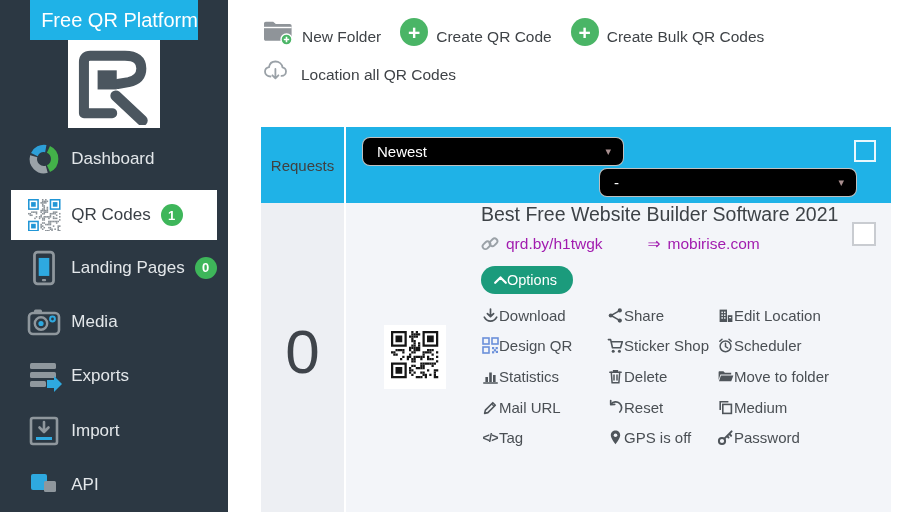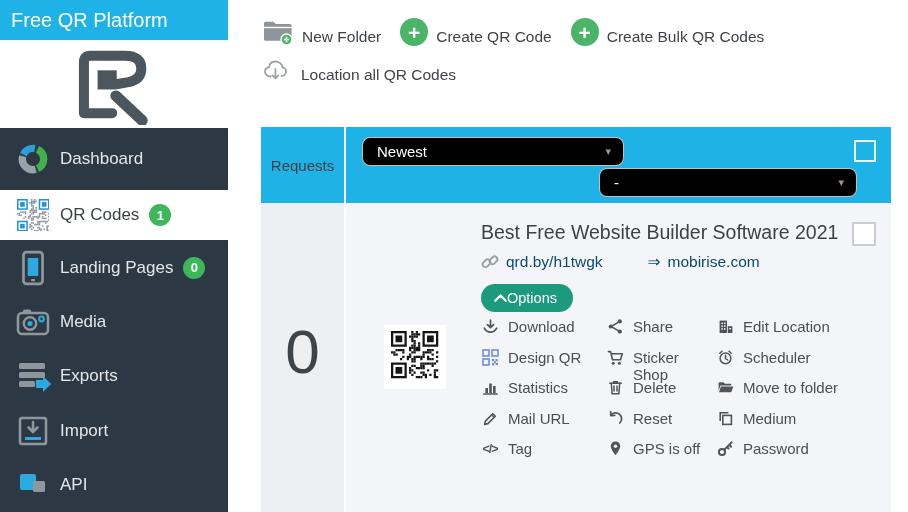--- a/index.html
+++ b/index.html
@@ -1,21 +1,21 @@
 <!DOCTYPE html>
 <html><head>
 <meta charset="utf-8">
 <style>
   * { margin:0; padding:0; box-sizing:border-box; }
   html,body { width:908px; height:512px; }
   body { font-family:"Liberation Sans", sans-serif; background:#fff; overflow:hidden; }
   .app { position:relative; width:908px; height:512px; display:flex; }
 
   
-  .sidebar { width:228px; height:512px; display:flex; flex-direction:column; flex-shrink:0; background:#2c3843; }
+  .sidebar { width:228px; height:512px; display:flex; flex-direction:column; flex-shrink:0; background:#2c3843;align-items:center; }
   .sb-header { height:40px; background:#1fb2e7; color:#fff; font-size:20px; line-height:40px; padding-left:11px; }
   .logo-area { height:88px; background:#fff; display:flex; align-items:center; justify-content:center; }
   .menu { flex:1; overflow:hidden; display:flex; flex-direction:column; }
   .menu-item { height:58px; display:flex; align-items:center; padding-left:14px; color:#e3e7ea; font-size:17px; cursor:pointer; background:#2c3843; }
   .menu-item:nth-child(1){ height:66px; }
   .menu-item:nth-child(2){ height:54px; }
   .menu-item.active { background:#fff; color:#3a4046; }
   .mi-icon { width:38px; height:38px; display:flex; align-items:center; justify-content:center; flex-shrink:0; }
   .mi-label { margin-left:8px; }
   .badge { margin-left:10px; width:22px; height:22px; border-radius:50%; background:#3eb65a; color:#fff; font-size:13px; font-weight:bold; display:flex; align-items:center; justify-content:center; }
@@ -36,30 +36,30 @@
   .sel-sort { left:16px; top:10px; width:262px; }
   .sel-filter { left:253px; top:41px; width:258px; }
   .select .caret { margin-left:auto; color:#a98f8f; font-size:11px; }
   .hdr-checkbox { position:absolute; right:15px; top:13px; width:22px; height:22px; border:2px solid rgba(255,255,255,.9); background:transparent; cursor:pointer; }
 
   .panel-body { flex:1; display:flex; }
   .count-col { width:83px; background:#edeff3; display:flex; justify-content:center; align-items:flex-start; padding-top:118px; flex-shrink:0; }
   .count-num { font-size:62px; color:#3f444a; line-height:1; }
   .row-content { flex:1; background:#f3f5f9; position:relative; }
   .qr-card { position:absolute; left:38px; top:122px; width:62px; height:64px; background:#fff; display:flex; align-items:center; justify-content:center; cursor:pointer; }
-  .entry { padding:18px 0 0 135px; }
+  .entry { padding:0 0 0 135px; }
   .entry-title { font-size:19.5px; color:#3d4247; }
   .entry-checkbox { position:absolute; right:15px; top:19px; width:24px; height:24px; border:2px solid #c9ccd1; background:#fff; cursor:pointer; }
-  .entry-link-row { margin-top:9px; display:flex; align-items:center; font-size:15.5px; color:#0c4a6e; }
+  .entry-link-row { margin-top:9px; display:flex; align-items:center; font-size:15.5px; color:#a21caf; }
   .entry-link-row .short-url { margin-left:7px; cursor:pointer; }
   .entry-link-row .redir { margin-left:45px; cursor:pointer; }
   .options-btn { margin-top:13px; height:28px; border:none; border-radius:14px; background:#1b9b7c; color:#fff; font-size:14.5px; font-family:inherit; display:flex; align-items:center; padding:0 16px 0 13px; cursor:pointer; }
   .actions { margin-top:6px; display:flex; }
   .col1 { width:125px; } .col2 { width:110px; } .col3 { width:175px; }
-  .action-item { height:30.6px; display:flex; gap:9px; cursor:pointer; color:#4a4f54; font-size:15px; }
+  .action-item { height:30.6px; display:flex; align-items:center; cursor:pointer; color:#4a4f54; font-size:15px; }
   .ai-icon { width:18px; height:17px; display:flex; align-items:center; justify-content:center; flex-shrink:0; }
   .tag-glyph { font-size:12.5px; font-weight:bold; color:#4f555b; letter-spacing:-1px; }
 </style>
 </head>
 <body>
 
 <div class="app">
 
   <aside class="sidebar">
     <div class="sb-header">Free QR Platform</div>

